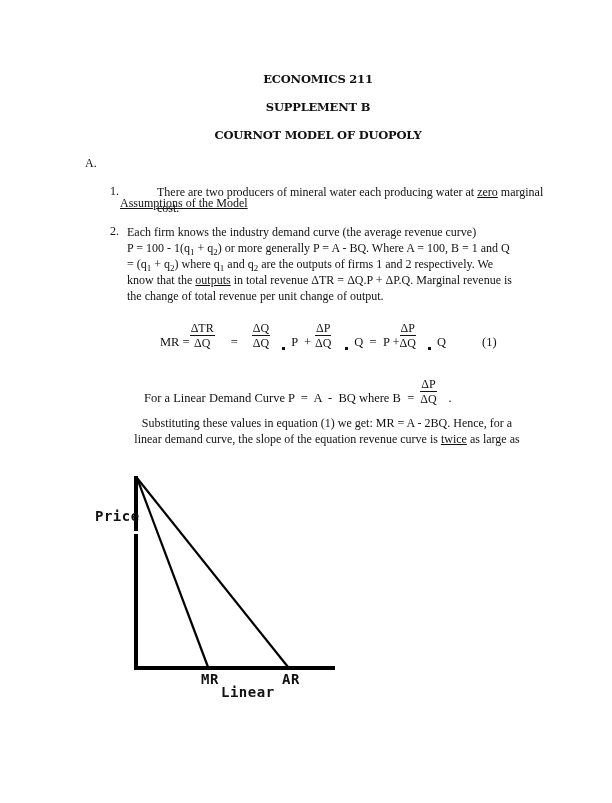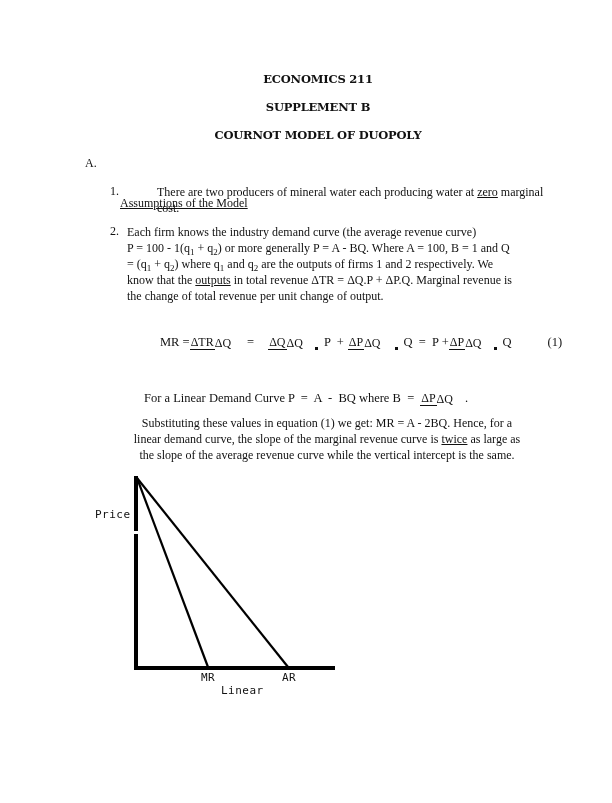--- a/index.html
+++ b/index.html
@@ -10,26 +10,26 @@
     }
     .abs { position: absolute; white-space: nowrap; }
     .title {
       left: 0; width: 612px; text-align: center;
       font-family: "DejaVu Serif", "Liberation Serif", serif;
       font-weight: bold; font-size: 11.5px; letter-spacing: -0.2px; margin-left: 12px;
     }
     .para { line-height: 16px; font-size: 12px; white-space: normal; }
     .u { text-decoration: underline; }
     sub { font-size: 9px; vertical-align: -3px; line-height: 0; }
-    .frac { display: inline-flex; flex-direction: row; align-items: center; vertical-align: middle; line-height: 14px; font-size: 12px; }
+    .frac { display: inline-flex; flex-direction: column; align-items: center; vertical-align: middle; line-height: 14px; font-size: 12px; }
     .frac .num { border-bottom: 1px solid #111; padding: 0 1px; }
     .eqn { font-size: 12.5px; display: flex; align-items: flex-end; }
     .eqn .sp { display: inline-block; }
     .dot { display: inline-block; width: 3px; height: 3px; background: #111; vertical-align: middle; }
-    .graph-label { font-family: "DejaVu Sans Mono", "Liberation Mono", monospace; font-weight: normal; font-size: 11px; letter-spacing: 0.5px; }
+    .graph-label { font-family: "DejaVu Sans Mono", "Liberation Mono", monospace; font-weight: bold; font-size: 14px; letter-spacing: 0.5px; }
   </style>
 </head>
 <body>
 
 <div class="abs title" style="top:72px;">ECONOMICS 211</div>
 <div class="abs title" style="top:100px;">SUPPLEMENT B</div>
 <div class="abs title" style="top:128px;">COURNOT MODEL OF DUOPOLY</div>
 
 <div class="abs" style="left:85px; top:156px;">A.</div>
 <div class="abs u" style="left:120px; top:156px;margin-top:40px;">Assumptions of the Model</div>
@@ -93,22 +93,21 @@
   <span class="frac">
       <span class="num">ΔP</span>
       <span>ΔQ</span>
     </span>
   <span class="sp" style="width:12px"></span>
   <span>.</span>
 </div>
 
 <div class="abs para" style="left:127px; top:415px; width:400px; white-space:nowrap;text-align:center;">
   <span>Substituting these values in equation (1) we get:   MR = A - 2BQ.  Hence, for a</span><br>
-  <span>linear demand curve, the slope of the marginal revenue curve is </span><span class="u">twice</span><span> as large as</span><br>
-  <span>the slope of the average revenue curve while the vertical intercept is the same.</span>
+  <span>linear demand curve, the slope of the equation revenue curve is </span><span class="u">twice</span><span> as large as</span><br>
 </div>
 
 <div class="abs" style="left:0; top:0; width:612px; height:803px;">
   <svg width="612" height="803" style="position:absolute; left:0; top:0;">
 
     <line x1="136" y1="476" x2="136" y2="531" stroke="#000" stroke-width="4"></line>
     <line x1="136" y1="534" x2="136" y2="670" stroke="#000" stroke-width="4"></line>
 
     <line x1="134" y1="668" x2="335" y2="668" stroke="#000" stroke-width="4"></line>
 

